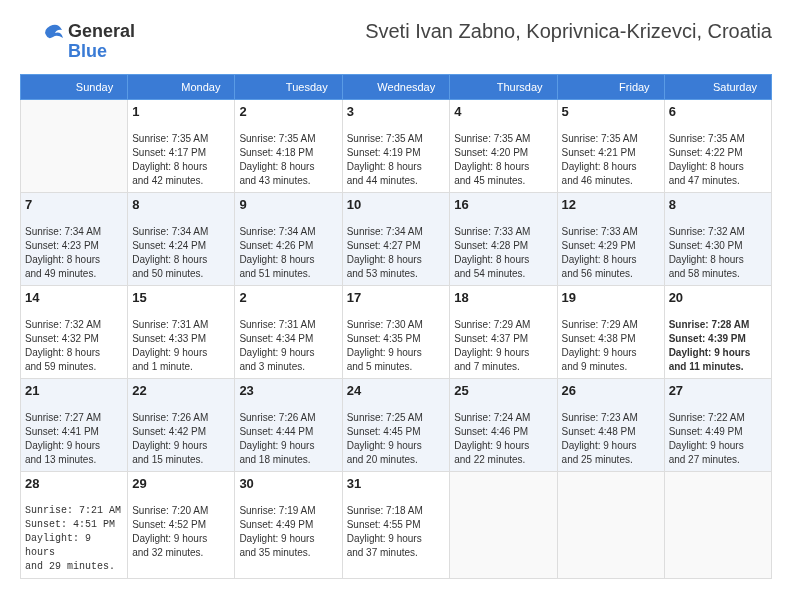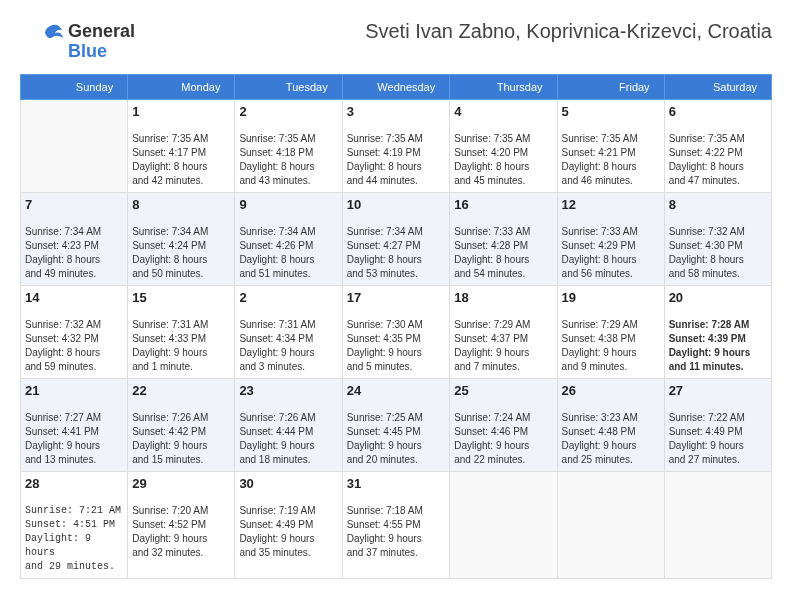--- a/index.html
+++ b/index.html
@@ -296,21 +296,21 @@
         </td>
         <td>
           <div class="day-number">25</div>
           <div class="day-info" style="white-space: pre-line;">Sunrise: 7:24 AM
 Sunset: 4:46 PM
 Daylight: 9 hours
 and 22 minutes.</div>
         </td>
         <td>
           <div class="day-number">26</div>
-          <div class="day-info" style="white-space: pre-line;">Sunrise: 3:23 AM
+          <div class="day-info" style="white-space: pre-line;">Sunrise: 7:23 AM
 Sunset: 4:48 PM
 Daylight: 9 hours
 and 25 minutes.</div>
         </td>
         <td>
           <div class="day-number">27</div>
           <div class="day-info" style="white-space: pre-line;">Sunrise: 7:22 AM
 Sunset: 4:49 PM
 Daylight: 9 hours
 and 27 minutes.</div>

